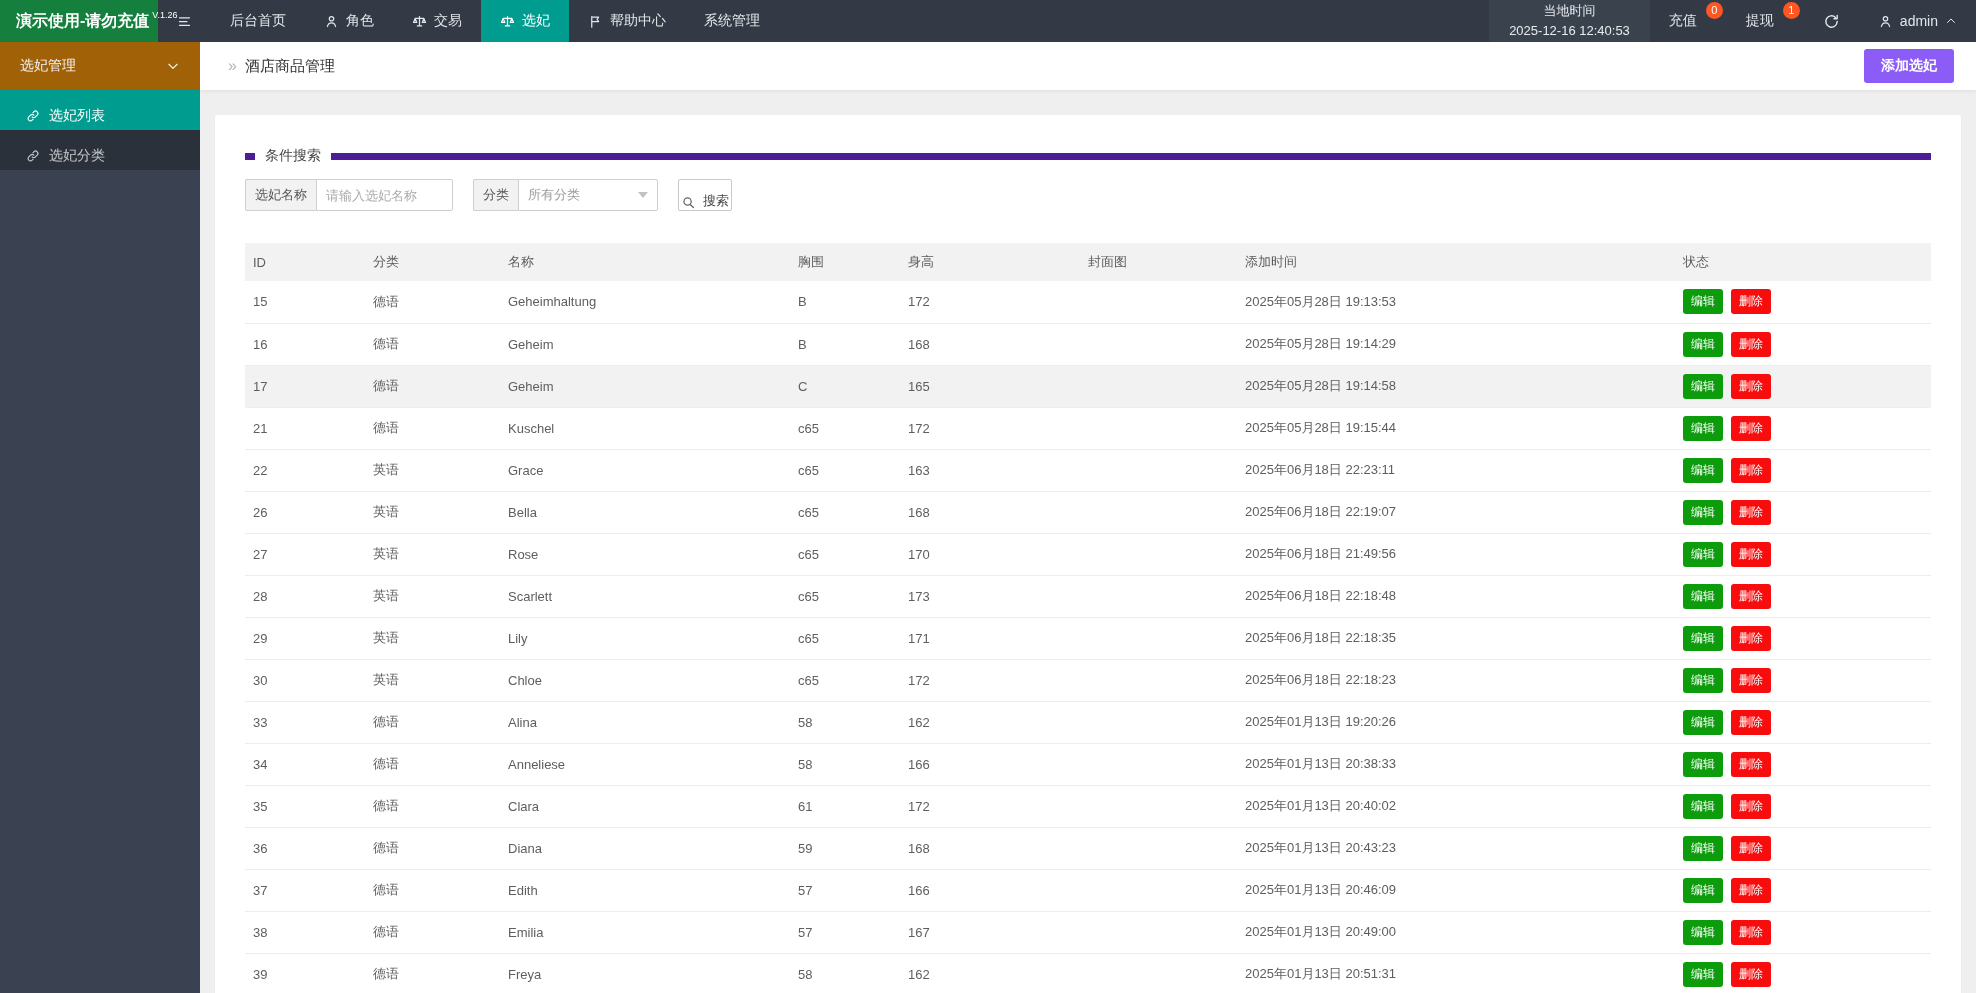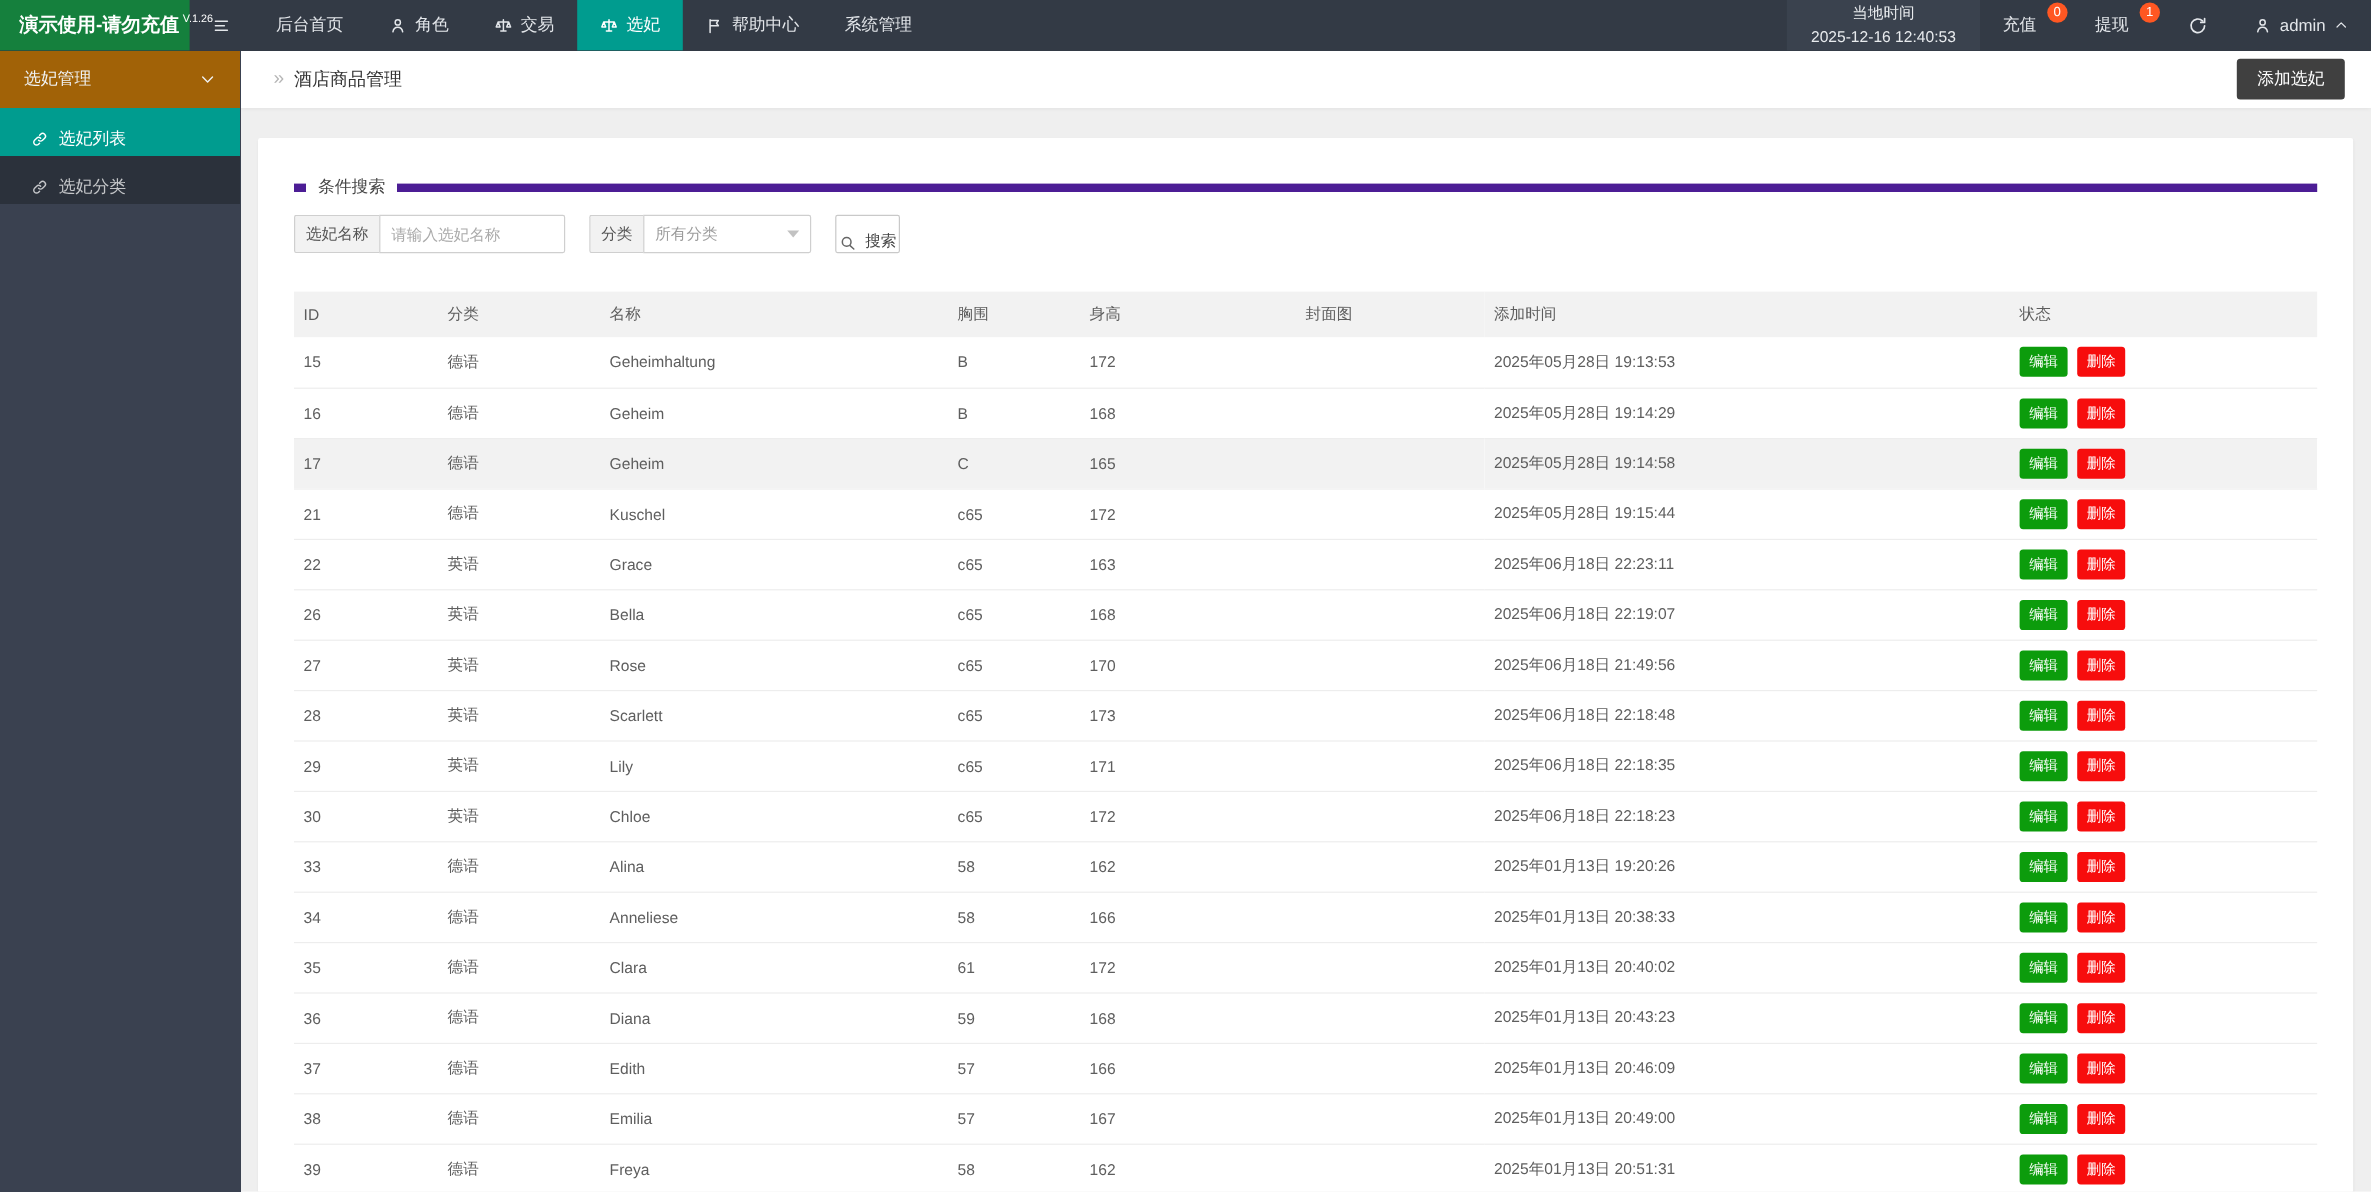--- a/index.html
+++ b/index.html
@@ -62,23 +62,24 @@
   
   .main { margin-left:200px; height:100%; padding-top:42px; }
   .bread-bar {
     height:48px; background:#fff; display:flex; align-items:center;
     padding:0 22px 0 28px; box-shadow:0 1px 4px rgba(0,0,0,.08); position:relative; z-index:10;
   }
   .bread-sep { color:#b5b5b5; font-size:16px; margin-right:8px; }
   .bread-title { color:#333; font-size:15px; }
   .bread-spacer { flex:1; }
   .btn-add {
-    background:#404040; color:#fff; border:none; border-radius:3px;
+    background:#8b5cf6; color:#fff; border:none; border-radius:3px;
     font-size:14px; padding:8px 17px; cursor:pointer;
     font-family:inherit;
+    font-weight:bold;
   }
 
   .content { padding:25px 15px 0 15px; }
   .panel {
     background:#fff; border-radius:2px; padding:24px 30px 0 30px;
     min-height:853px; box-shadow:0 1px 2px rgba(0,0,0,.05);
   }
 
   
   fieldset.search-set {
@@ -88,21 +89,21 @@
     margin-left:10px; padding:0 10px; font-size:14px; color:#464646;
   }
   .toolbar { display:flex; align-items:center; margin:14px 0 0 0; }
   .input-group { display:flex; align-items:stretch; height:32px; margin-right:20px; }
   .addon {
     display:flex; align-items:center; padding:0 9px; background:#f2f2f2;
     border:1px solid #cfcfcf; border-right:none; color:#555; font-size:13px;
     border-radius:2px 0 0 2px; white-space:nowrap;
   }
   .txt-input {
-    width:155px; border:1px solid #cfcfcf; border-radius:0 2px 2px 0;
+    width:137px; border:1px solid #cfcfcf; border-radius:0 2px 2px 0;
     padding:0 9px; font-size:13px; color:#333; outline:none; font-family:inherit;
   }
   .txt-input::placeholder { color:#ababab; }
   .fake-select {
     width:140px; border:1px solid #cfcfcf; border-radius:0 2px 2px 0; background:#fff;
     display:flex; align-items:center; justify-content:space-between;
     padding:0 9px; color:#9d9d9d; font-size:13px; cursor:pointer;
   }
   .caret-down {
     width:0; height:0; border-left:5px solid transparent; border-right:5px solid transparent;

